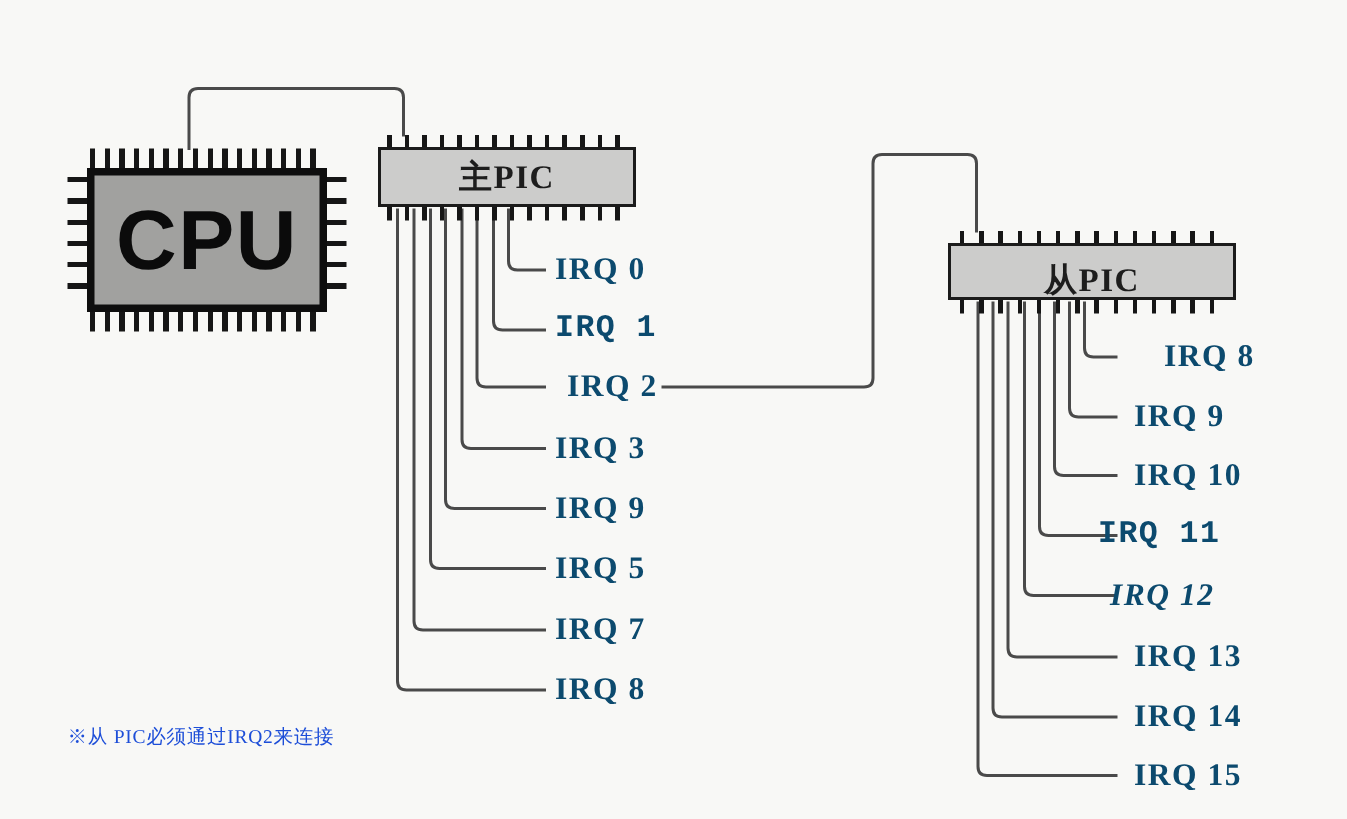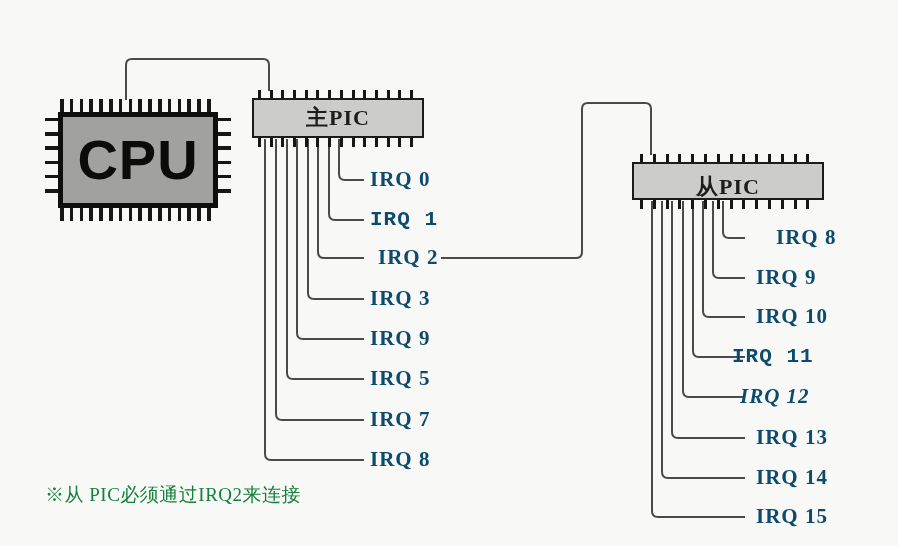--- a/index.html
+++ b/index.html
@@ -44,21 +44,21 @@
   
   .irq-label{
     position:absolute;transform:translateY(-52%);
     font-size:21px;font-weight:bold;color:#0c4a6e;
     white-space:nowrap;letter-spacing:1px;line-height:1;
   }
 
   
   .footnote{
     position:absolute;left:45px;top:482px;
-    font-size:19px;color:#15803d;letter-spacing:0.5px;
+    font-size:13px;color:#1d4ed8;letter-spacing:0.5px;
     white-space:nowrap;
   }
 </style>
 </head>
 <body>
 
 <div class="stage" style="--bg: #f8f8f6; --wire: #4a4a4a; --cpu-fill: #a1a19f; --pic-fill: #cccccb;">
 
   <svg class="wires" id="wires">
       <path d="M126,100 V65 Q126,59 132,59 H263 Q269,59 269,65 V91"></path>

